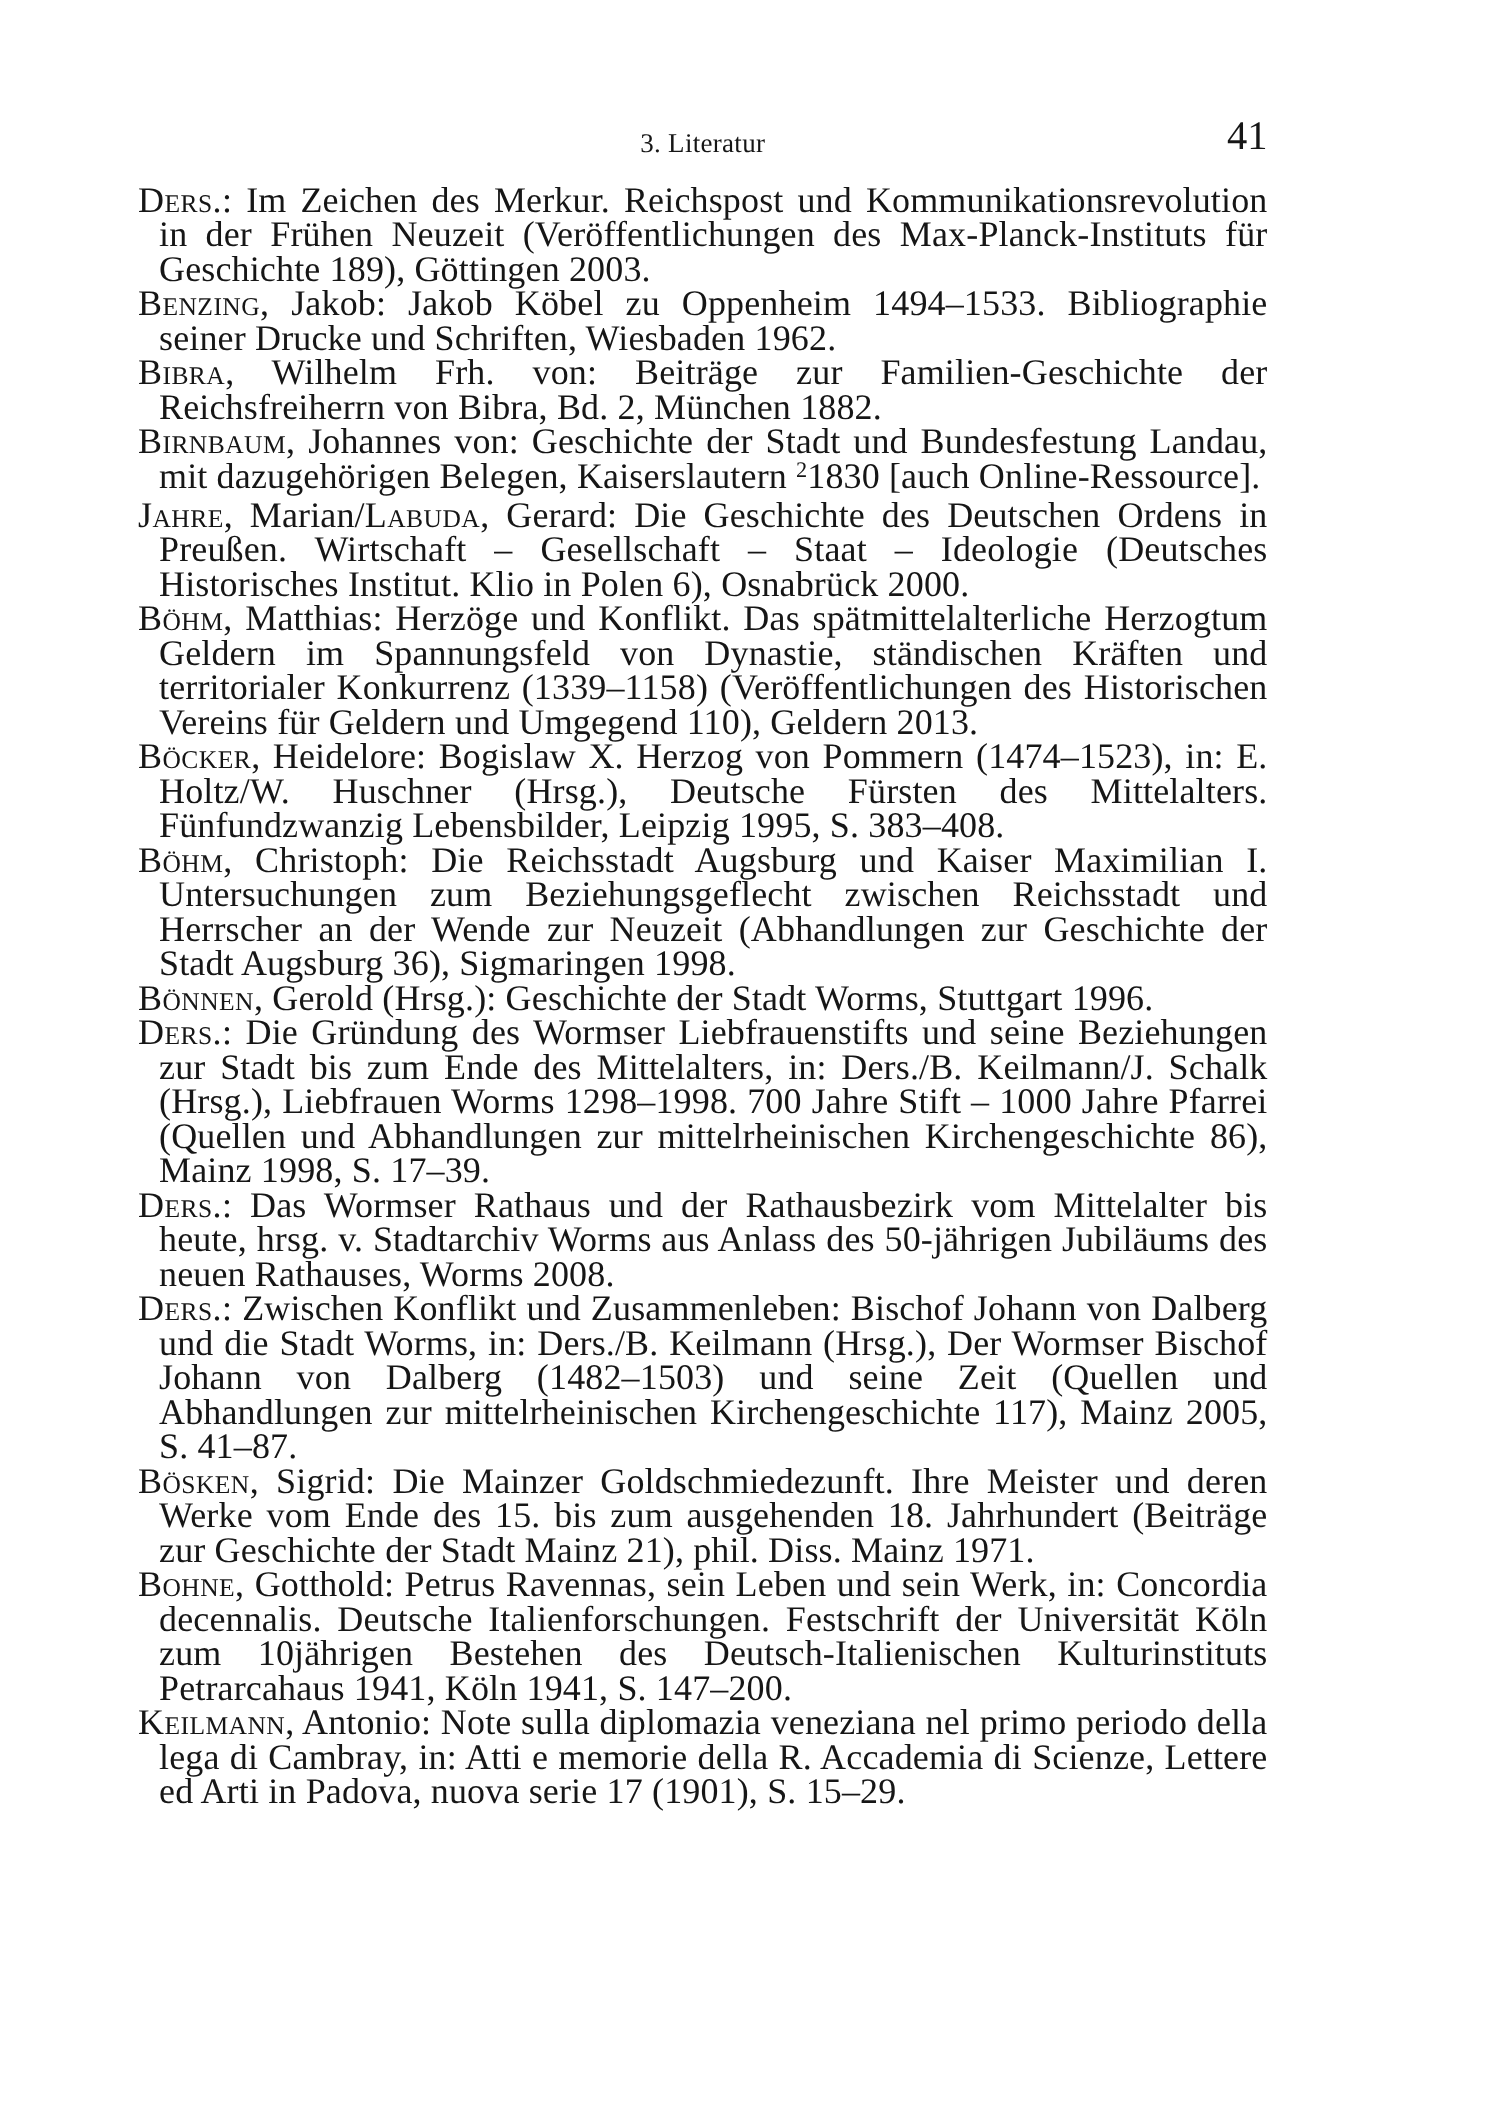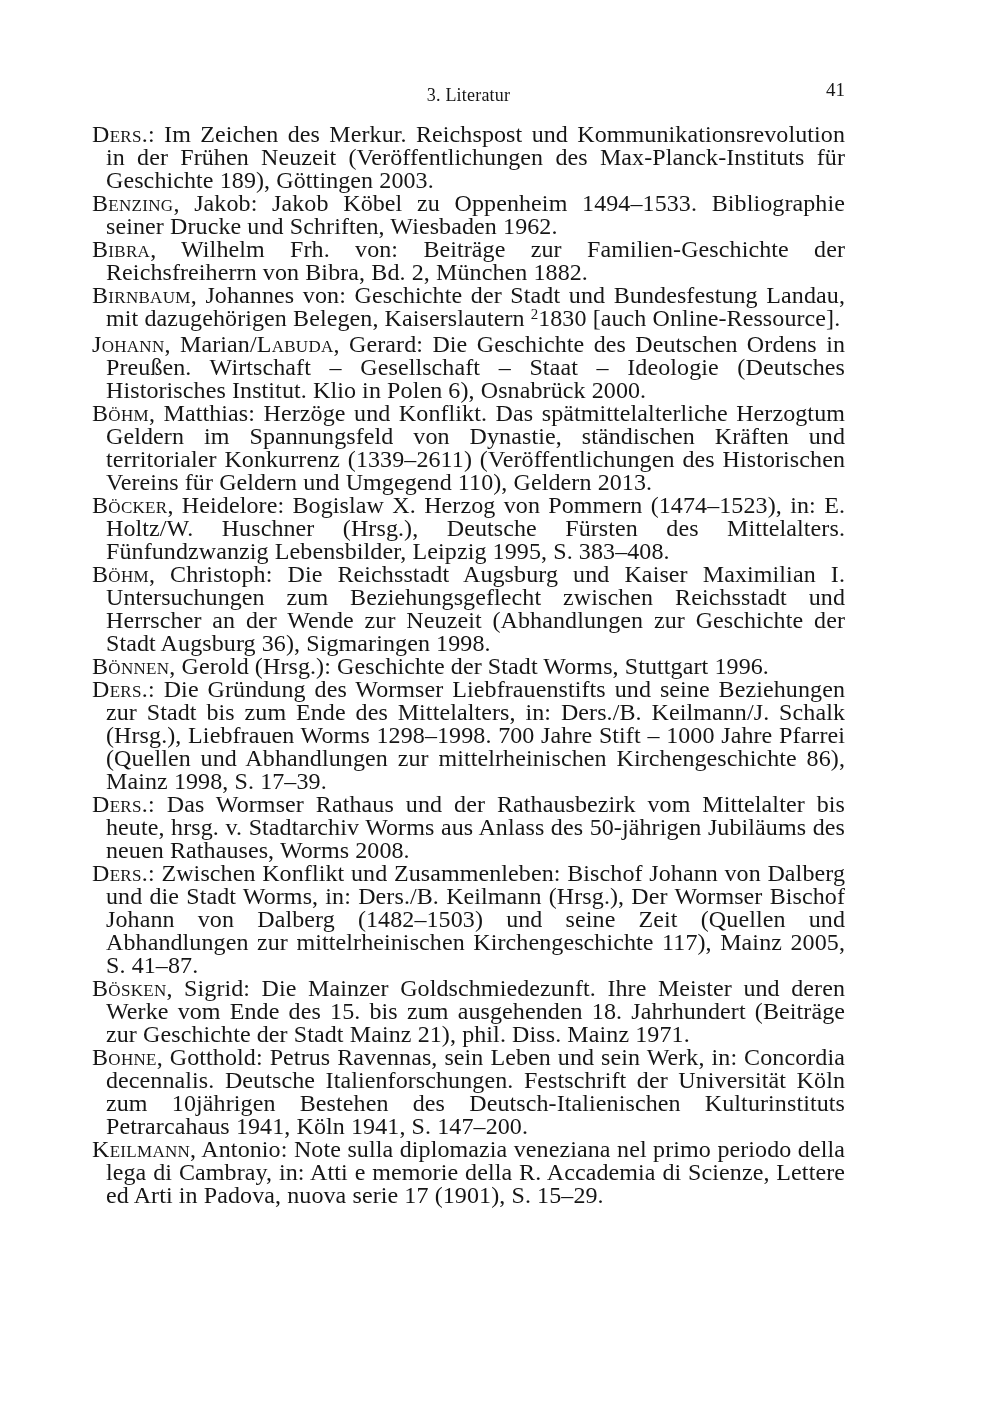--- a/index.html
+++ b/index.html
@@ -35,21 +35,21 @@
     top: 2px;
     text-align: center;
     font-size: 18px;
     line-height: 20px;
     letter-spacing: 0.2px;
   }
   .page-number {
     position: absolute;
     right: 0;
     top: -5px;
-    font-size: 19px;
+    font-size: 27px;
     line-height: 24px;
   }
   .bibliography {
     position: absolute;
     top: 123px;
     left: 92px;
     width: 753px;
     font-size: 24px;
     line-height: 23px;
     text-align: justify;
@@ -80,22 +80,22 @@
   <header class="running-header">
     <div class="section-title">3. Literatur</div>
     <div class="page-number">41</div>
   </header>
 
   <main class="bibliography">
       <p class="entry"><span class="sc">Ders.</span><span>: Im Zeichen des Merkur. Reichspost und Kommunikationsrevolution in der Frühen Neuzeit (Veröffentlichungen des Max-Planck-Instituts für Geschichte 189), Göttingen 2003.</span></p>
       <p class="entry"><span class="sc">Benzing</span><span>, Jakob: Jakob Köbel zu Oppenheim 1494–1533. Bibliographie seiner Drucke und Schriften, Wiesbaden 1962.</span></p>
       <p class="entry"><span class="sc">Bibra</span><span>, Wilhelm Frh. von: Beiträge zur Familien-Geschichte der Reichsfreiherrn von Bibra, Bd. 2, München 1882.</span></p>
       <p class="entry"><span class="sc">Birnbaum</span><span>, Johannes von: Geschichte der Stadt und Bundesfestung Landau, mit dazugehörigen Belegen, Kaiserslautern </span><span class="sup">2</span><span>1830 [auch Online-Ressource].</span></p>
-      <p class="entry"><span class="sc">Johann</span><span>, Marian/</span><span class="sc">Labuda</span><span>, Gerard: Die Geschichte des Deutschen Ordens in Preußen. Wirtschaft – Gesellschaft – Staat – Ideologie (Deutsches Historisches Institut. Klio in Polen 6), Osnabrück 2000.</span></p>
-      <p class="entry"><span class="sc">Böhm</span><span>, Matthias: Herzöge und Konflikt. Das spätmittelalterliche Herzogtum Geldern im Spannungsfeld von Dynastie, ständischen Kräften und territorialer Konkurrenz (1339–2611) (Veröffentlichungen des Historischen Vereins für Geldern und Umgegend 110), Geldern 2013.</span></p>
+      <p class="entry"><span class="sc">Jahre</span><span>, Marian/</span><span class="sc">Labuda</span><span>, Gerard: Die Geschichte des Deutschen Ordens in Preußen. Wirtschaft – Gesellschaft – Staat – Ideologie (Deutsches Historisches Institut. Klio in Polen 6), Osnabrück 2000.</span></p>
+      <p class="entry"><span class="sc">Böhm</span><span>, Matthias: Herzöge und Konflikt. Das spätmittelalterliche Herzogtum Geldern im Spannungsfeld von Dynastie, ständischen Kräften und territorialer Konkurrenz (1339–1158) (Veröffentlichungen des Historischen Vereins für Geldern und Umgegend 110), Geldern 2013.</span></p>
       <p class="entry"><span class="sc">Böcker</span><span>, Heidelore: Bogislaw X. Herzog von Pommern (1474–1523), in: E. Holtz/W. Huschner (Hrsg.), Deutsche Fürsten des Mittelalters. Fünfundzwanzig Lebensbilder, Leipzig 1995, S. 383–408.</span></p>
       <p class="entry"><span class="sc">Böhm</span><span>, Christoph: Die Reichsstadt Augsburg und Kaiser Maximilian I. Untersuchungen zum Beziehungsgeflecht zwischen Reichsstadt und Herrscher an der Wende zur Neuzeit (Abhandlungen zur Geschichte der Stadt Augsburg 36), Sigmaringen 1998.</span></p>
       <p class="entry"><span class="sc">Bönnen</span><span>, Gerold (Hrsg.): Geschichte der Stadt Worms, Stuttgart 1996.</span></p>
       <p class="entry"><span class="sc">Ders.</span><span>: Die Gründung des Wormser Liebfrauenstifts und seine Beziehungen zur Stadt bis zum Ende des Mittelalters, in: Ders./B. Keilmann/J. Schalk (Hrsg.), Liebfrauen Worms 1298–1998. 700 Jahre Stift – 1000 Jahre Pfarrei (Quellen und Abhandlungen zur mittelrheinischen Kirchengeschichte 86), Mainz 1998, S. 17–39.</span></p>
       <p class="entry"><span class="sc">Ders.</span><span>: Das Wormser Rathaus und der Rathausbezirk vom Mittelalter bis heute, hrsg. v. Stadtarchiv Worms aus Anlass des 50-jährigen Jubiläums des neuen Rathauses, Worms 2008.</span></p>
       <p class="entry"><span class="sc">Ders.</span><span>: Zwischen Konflikt und Zusammenleben: Bischof Johann von Dalberg und die Stadt Worms, in: Ders./B. Keilmann (Hrsg.), Der Wormser Bischof Johann von Dalberg (1482–1503) und seine Zeit (Quellen und Abhandlungen zur mittelrheinischen Kirchengeschichte 117), Mainz 2005, S. 41–87.</span></p>
       <p class="entry"><span class="sc">Bösken</span><span>, Sigrid: Die Mainzer Goldschmiedezunft. Ihre Meister und deren Werke vom Ende des 15. bis zum ausgehenden 18. Jahrhundert (Beiträge zur Geschichte der Stadt Mainz 21), phil. Diss. Mainz 1971.</span></p>
       <p class="entry"><span class="sc">Bohne</span><span>, Gotthold: Petrus Ravennas, sein Leben und sein Werk, in: Concordia decennalis. Deutsche Italienforschungen. Festschrift der Universität Köln zum 10jährigen Bestehen des Deutsch-Italienischen Kulturinstituts Petrarcahaus 1941, Köln 1941, S. 147–200.</span></p>
       <p class="entry"><span class="sc">Keilmann</span><span>, Antonio: Note sulla diplomazia veneziana nel primo periodo della lega di Cambray, in: Atti e memorie della R. Accademia di Scienze, Lettere ed Arti in Padova, nuova serie 17 (1901), S. 15–29.</span></p>
     </main>

